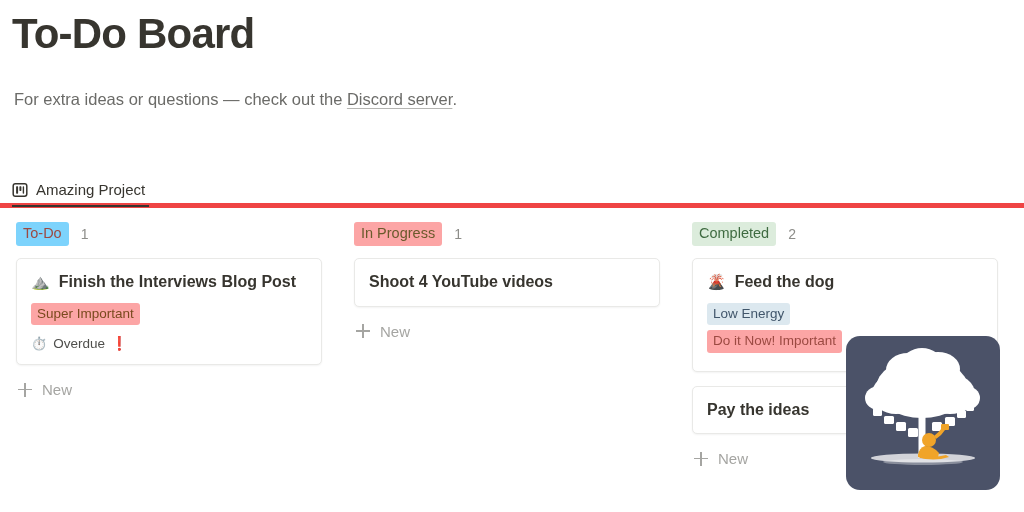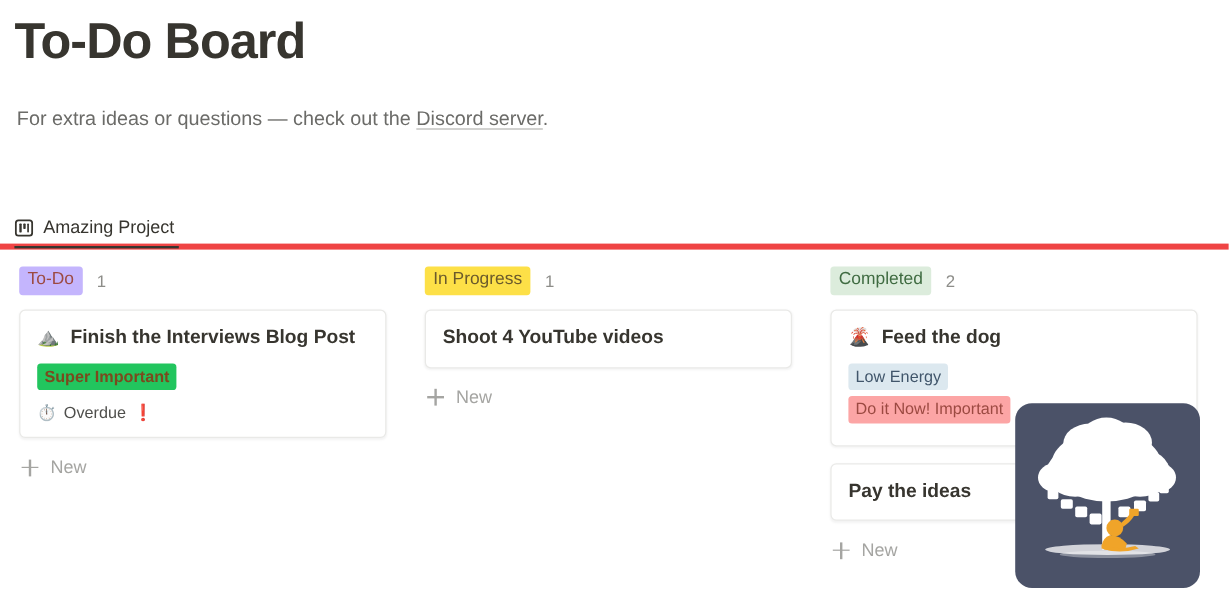--- a/index.html
+++ b/index.html
@@ -208,50 +208,50 @@
         </svg>
       </span>
       <span class="tab-label">Amazing Project</span>
     </div>
   </div>
 
   <div class="board">
 
     <div class="column">
       <div class="col-head">
-        <span class="col-badge" style="background: #c4b5fd; color: rgb(156, 74, 66);">To-Do</span>
+        <span class="col-badge" style="background: #7dd3fc; color: rgb(156, 74, 66);">To-Do</span>
         <span class="col-count">1</span>
       </div>
 
       <div class="card">
         <div class="card-title">
           <span class="card-emoji">⛰️</span>
           <span>Finish the Interviews Blog Post</span>
         </div>
         <div class="tags">
           <div class="tag-row">
-            <span class="tag" style="background: #22c55e; color: rgb(122, 74, 30); font-weight: bold;">Super Important</span>
+            <span class="tag" style="background: #fca5a5; color: rgb(122, 74, 30);">Super Important</span>
           </div>
         </div>
         <div class="meta-row">
           <span class="meta-emoji">⏱️</span>
           <span>Overdue</span>
           <span class="meta-bang">❗</span>
         </div>
       </div>
 
       <div class="new-btn">
         <span class="plus"></span>
         <span>New</span>
       </div>
     </div>
 
     <div class="column">
       <div class="col-head">
-        <span class="col-badge" style="background: #fde047; color: rgb(107, 90, 44);">In Progress</span>
+        <span class="col-badge" style="background: #fca5a5; color: rgb(107, 90, 44);">In Progress</span>
         <span class="col-count">1</span>
       </div>
 
       <div class="card">
         <div class="card-title">
           <span>Shoot 4 YouTube videos</span>
         </div>
       </div>
 
       <div class="new-btn">

